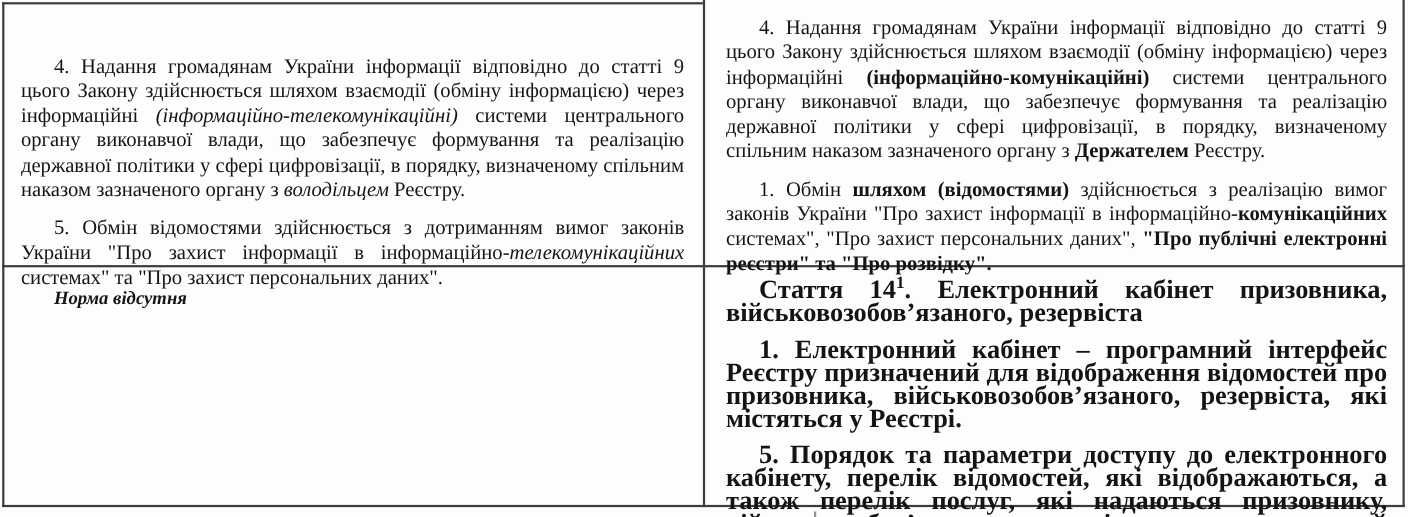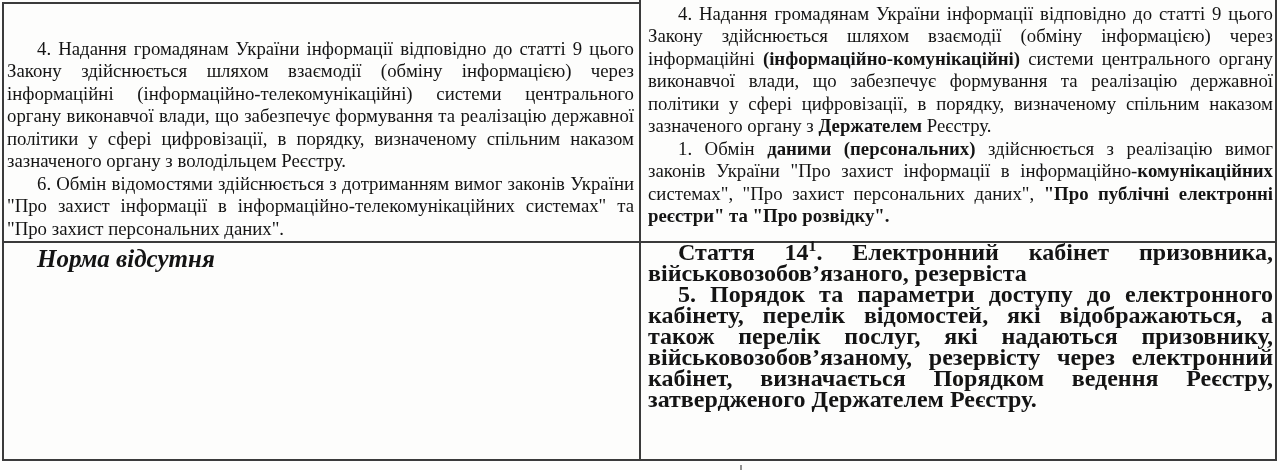--- a/index.html
+++ b/index.html
@@ -21,58 +21,59 @@
   .rule-right      { left: 1275px; top: 0;     width: 2px;    height: 461px; }
   .rule-row        { left: 2px;    top: 241px; width: 1275px; height: 2px; }
   .rule-bottom     { left: 2px;    top: 459px; width: 1275px; height: 2px; }
   .rule-next-tick  { left: 740px;  top: 465px; width: 2px;    height: 5px; opacity: .55; }
 
   .cell {
     position: absolute;
     text-align: justify;
   }
   .cell p {
-    margin: 0;
+    margin: 12px;
     text-indent: 30px;
   }
   .cell-old-r1 { left: 7px;   top: 38px;  width: 627px; font-size: 18.8px; line-height: 22.45px; }
   .cell-new-r1 { left: 648px; top: 3px;   width: 625px; font-size: 18.8px; line-height: 22.45px; }
-  .cell-old-r2 { left: 7px;   top: 248px; width: 627px; font-size: 25px; line-height: 22.45px; }
+  .cell-old-r2 { left: 7px;   top: 248px; width: 627px; font-size: 17px; line-height: 22.45px; }
   .cell-new-r2 { left: 648px; top: 242px; width: 625px; font-size: 24px; line-height: 21px; font-weight: bold; }
 
-  .i  { }
+  .i  { font-style: italic; }
   .b  { font-weight: bold; }
   .bi { font-weight: bold; font-style: italic; }
   sup { font-size: 0.65em; line-height: 0; }
 </style>
 </head>
 <body>
 
 <div class="stage">
 
   <div class="rule rule-top-left"></div>
   <div class="rule rule-left"></div>
   <div class="rule rule-center"></div>
   <div class="rule rule-right"></div>
   <div class="rule rule-row"></div>
   <div class="rule rule-bottom"></div>
   <div class="rule rule-next-tick"></div>
 
   <div class="cell cell-old-r1">
     <p><span>4. Надання громадянам України інформації відповідно до статті 9 цього Закону здійснюється шляхом взаємодії (обміну інформацією) через інформаційні </span><span class="i">(інформаційно-телекомунікаційні)</span><span> системи центрального органу виконавчої влади, що забезпечує формування та реалізацію державної політики у сфері цифровізації, в порядку, визначеному спільним наказом зазначеного органу з </span><span class="i">володільцем</span><span> Реєстру.</span></p>
-    <p><span>6. Обмін відомостями здійснюється з дотриманням вимог законів України "Про захист інформації в інформаційно-</span><span class="i">телекомунікаційних</span><span> системах" та "Про захист персональних даних".</span></p>
+    <p><span>5. Обмін відомостями здійснюється з дотриманням вимог законів України "Про захист інформації в інформаційно-</span><span class="i">телекомунікаційних</span><span> системах" та "Про захист персональних даних".</span></p>
   </div>
 
   <div class="cell cell-new-r1">
     <p><span>4. Надання громадянам України інформації відповідно до статті 9 цього Закону здійснюється шляхом взаємодії (обміну інформацією) через інформаційні </span><span class="b">(інформаційно-комунікаційні)</span><span> системи центрального органу виконавчої влади, що забезпечує формування та реалізацію державної політики у сфері цифровізації, в порядку, визначеному спільним наказом зазначеного органу з </span><span class="b">Держателем</span><span> Реєстру.</span></p>
-    <p><span>1. Обмін </span><span class="b">даними (персональних)</span><span> здійснюється з реалізацію вимог законів України "Про захист інформації в інформаційно-</span><span class="b">комунікаційних</span><span> системах", "Про захист персональних даних", </span><span class="b">"Про публічні електронні реєстри" та "Про розвідку".</span></p>
+    <p><span>1. Обмін </span><span class="b">шляхом (відомостями)</span><span> здійснюється з реалізацію вимог законів України "Про захист інформації в інформаційно-</span><span class="b">комунікаційних</span><span> системах", "Про захист персональних даних", </span><span class="b">"Про публічні електронні реєстри" та "Про розвідку".</span></p>
   </div>
 
   <div class="cell cell-old-r2">
     <p><span class="bi">Норма відсутня</span></p>
   </div>
 
   <div class="cell cell-new-r2">
     <p><span>Стаття 14</span><sup>1</sup><span>.  Електронний  кабінет  призовника, військовозобов’язаного, резервіста</span></p>
+    <p><span>1. Електронний кабінет – програмний інтерфейс Реєстру призначений для відображення відомостей про призовника, військовозобов’язаного, резервіста, які містяться у Реєстрі.</span></p>
     <p><span>5. Порядок та параметри доступу до електронного кабінету, перелік відомостей, які відображаються, а також перелік послуг, які надаються призовнику, військовозобов’язаному, резервісту через електронний кабінет, визначається Порядком ведення Реєстру, затвердженого Держателем Реєстру.</span></p>
   </div>
 
 </div>
 
 </body></html>

